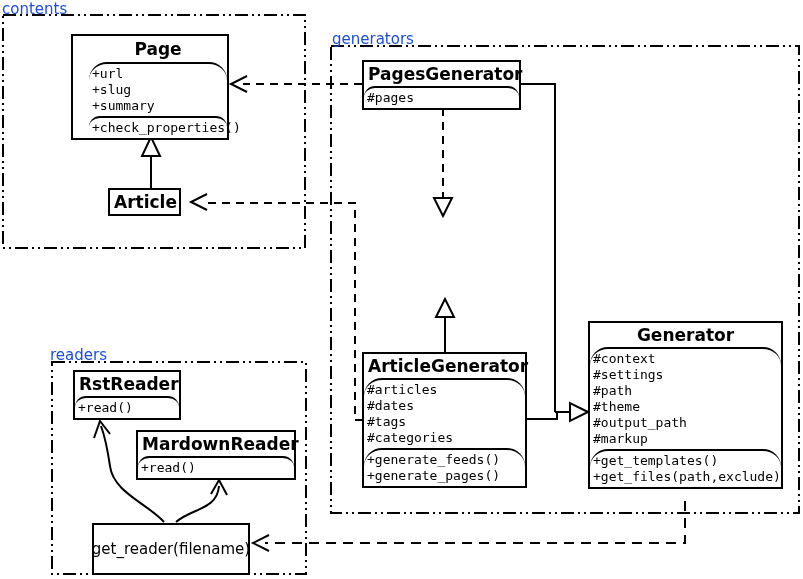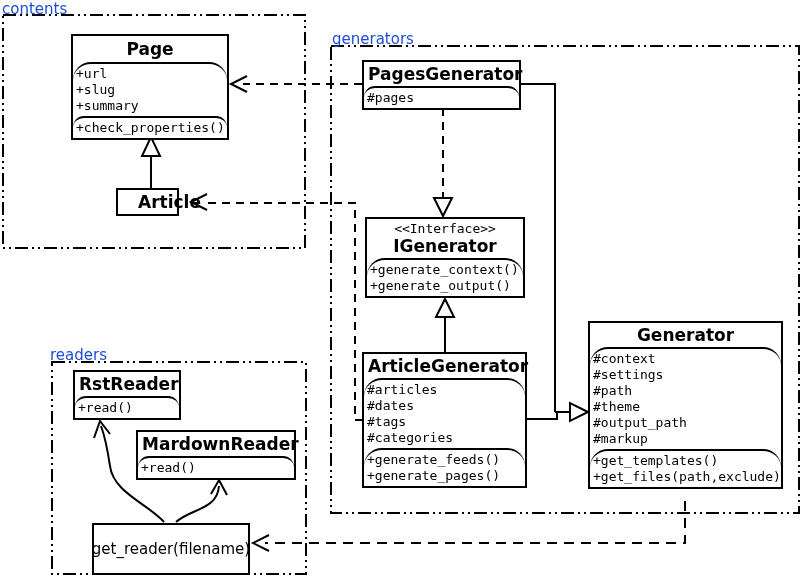--- a/index.html
+++ b/index.html
@@ -75,53 +75,43 @@
     <g stroke="#000" stroke-width="2" fill="none">
       <path d="M176 522 C192 508 217 510 219 486"></path>
       <polyline points="211,494 219,480 227,495"></polyline>
     </g>
   </svg>
 
   <div class="pkg-label" style="left:2px;top:1px;">contents</div>
   <div class="pkg-label" style="left:332px;top:31px;">generators</div>
   <div class="pkg-label" style="left:50px;top:347px;">readers</div>
 
-  <div class="uml-class" style="left:71px;top:34px;width:158px;">
+  <div class="uml-class" style="left:71px;top:34px;width:158px;padding-left:16px;">
     <div class="uml-title">Page</div>
     <div class="uml-compartment">
         <div class="member">+url</div>
         <div class="member">+slug</div>
         <div class="member">+summary</div>
       </div>
     <div class="uml-compartment">
         <div class="member">+check_properties()</div>
       </div>
   </div>
 
-  <div class="uml-class" style="left:116px;top:188px;width:63px;padding-left:16px;">
+  <div class="uml-class" style="left:108px;top:188px;width:73px;">
     <div class="uml-title small-pad">Article</div>
   </div>
 
   <div class="uml-class" style="left:362px;top:60px;width:159px;">
     <div class="uml-title small-pad">PagesGenerator</div>
     <div class="uml-compartment">
         <div class="member">#pages</div>
       </div>
   </div>
 
-  <div class="uml-class" style="left:365px;top:217px;width:160px;">
-    <div class="uml-title small-pad">
-      <div class="stereotype">&lt;&lt;Interface&gt;&gt;</div>
-      <div>IGenerator</div>
-    </div>
-    <div class="uml-compartment">
-        <div class="member">+generate_context()</div>
-        <div class="member">+generate_output()</div>
-      </div>
-  </div>
 
   <div class="uml-class" style="left:362px;top:352px;width:165px;">
     <div class="uml-title small-pad">ArticleGenerator</div>
     <div class="uml-compartment">
         <div class="member">#articles</div>
         <div class="member">#dates</div>
         <div class="member">#tags</div>
         <div class="member">#categories</div>
       </div>
     <div class="uml-compartment">

